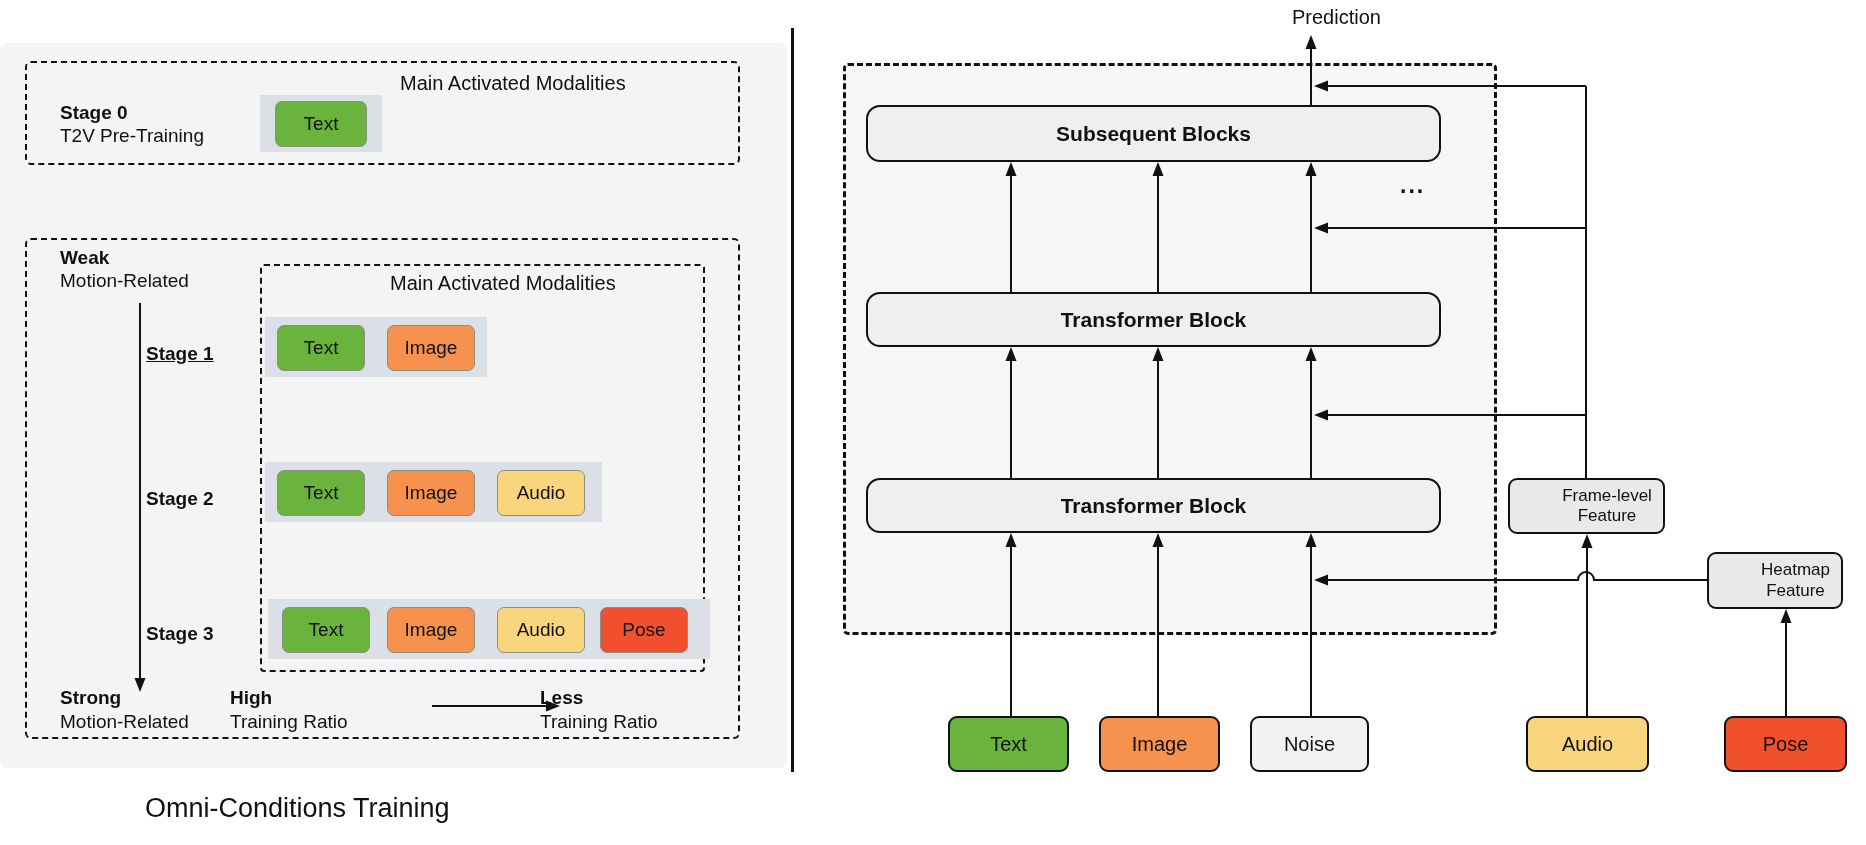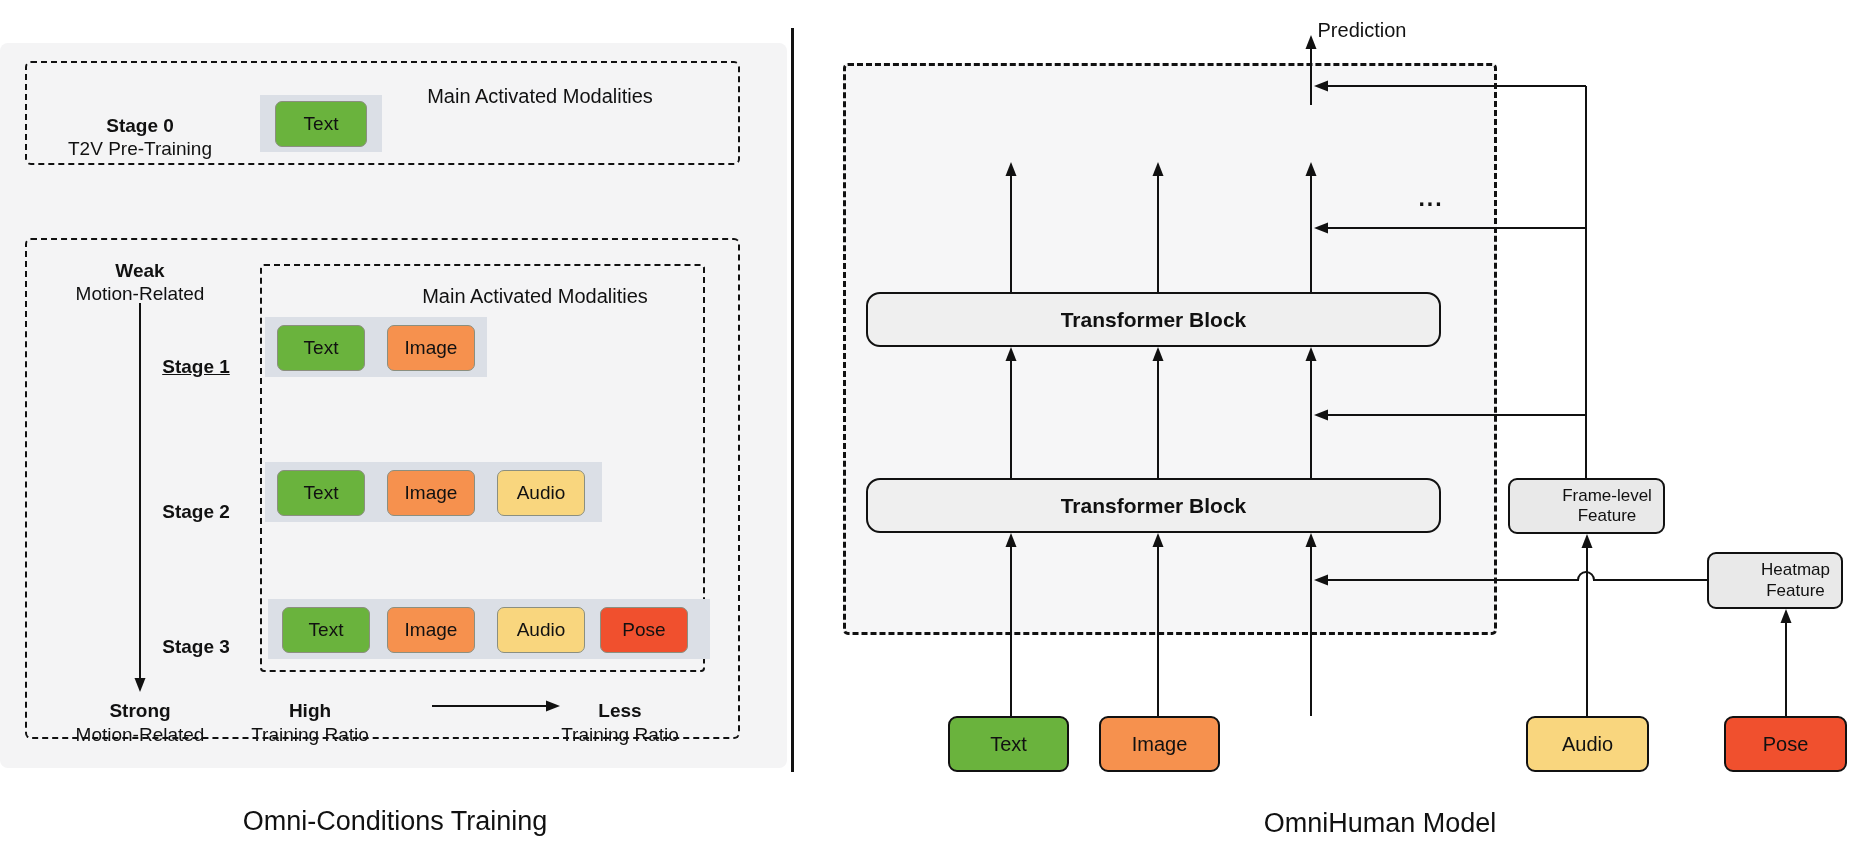--- a/index.html
+++ b/index.html
@@ -1,19 +1,19 @@
 <!DOCTYPE html>
 <html><head>
 <meta charset="utf-8">
 <style>
   html,body{margin:0;padding:0;background:#fff;}
   #canvas{position:relative;width:1866px;height:845px;background:#fff;
           font-family:"Liberation Sans", sans-serif;color:#111;overflow:hidden;}
   .abs{position:absolute;}
-  .ctr{text-align:center;margin-top:13px;}
+  .ctr{text-align:left;}
   .panel-left{background:#f4f4f5;border-radius:8px;}
   .dashedbox{border:2.5px dashed #111;border-radius:6px;box-sizing:border-box;}
   .dashedbox-right{border:3px dashed #111;border-radius:5px;box-sizing:border-box;background:#f6f6f7;}
   .lbl{font-size:19px;line-height:1.2;}
   .lbl-b{font-size:19px;font-weight:bold;line-height:1.2;}
   .lbl20{font-size:20px;line-height:1.2;}
   .title{font-size:27px;font-weight:normal;}
   .subtitle{font-size:22px;font-weight:bold;}
   .backing{background:#dbdfe6;}
   .chip{position:absolute;height:46px;border:1.2px solid #8b8f80;border-radius:7px;
@@ -79,40 +79,41 @@
   <div class="abs lbl ctr" style="left:540px;top:711px;width:160px;">Training Ratio</div>
 
   <div class="abs title ctr" style="left:145px;top:793px;width:500px;">Omni-Conditions Training</div>
 
   <div class="abs divider" style="left:791px;top:28px;width:3px;height:744px;"></div>
 
   <div class="abs dashedbox-right" style="left:843px;top:63px;width:654px;height:572px;"></div>
 
   <div class="abs lbl20 ctr" style="left:1292px;top:5px;width:140px;">Prediction</div>
 
+  <div class="block" style="top:105px;height:57px;">Subsequent Blocks</div>
   <div class="block" style="top:292px;height:55px;">Transformer Block</div>
   <div class="block" style="top:478px;height:55px;">Transformer Block</div>
 
   <div class="abs dots ctr" style="left:1400px;top:172px;width:62px;">...</div>
 
   <div class="feature" style="left:1508px;top:478px;width:157px;height:56px;">
     <span>Frame-level</span>
     <span>Feature</span>
   </div>
   <div class="feature" style="left:1707px;top:552px;width:136px;height:57px;">
     <span>Heatmap</span>
     <span>Feature</span>
   </div>
 
   <div class="inputbox" style="left: 948px; width: 121px; background-color: rgb(106, 179, 61);">Text</div>
   <div class="inputbox" style="left: 1099px; width: 121px; background-color: rgb(246, 145, 78);">Image</div>
+  <div class="inputbox" style="left: 1250px; width: 119px; background-color: rgb(242, 242, 242);">Noise</div>
   <div class="inputbox" style="left: 1526px; width: 123px; background-color: rgb(249, 214, 126);">Audio</div>
   <div class="inputbox" style="left: 1724px; width: 123px; background-color: rgb(240, 80, 46);">Pose</div>
 
-  <div class="abs title ctr" style="left:1180px;top:795px;width:400px;">OmniHuman Model</div>
 
   <svg class="wires" width="1866" height="845" viewBox="0 0 1866 845">
     <g stroke="#111" stroke-width="2" fill="none">
 
       <line x1="140" y1="303" x2="140" y2="678"></line>
 
       <line x1="432" y1="706" x2="546" y2="706"></line>
 
       <line x1="1011" y1="716" x2="1011" y2="547"></line>
       <line x1="1158" y1="716" x2="1158" y2="547"></line>

